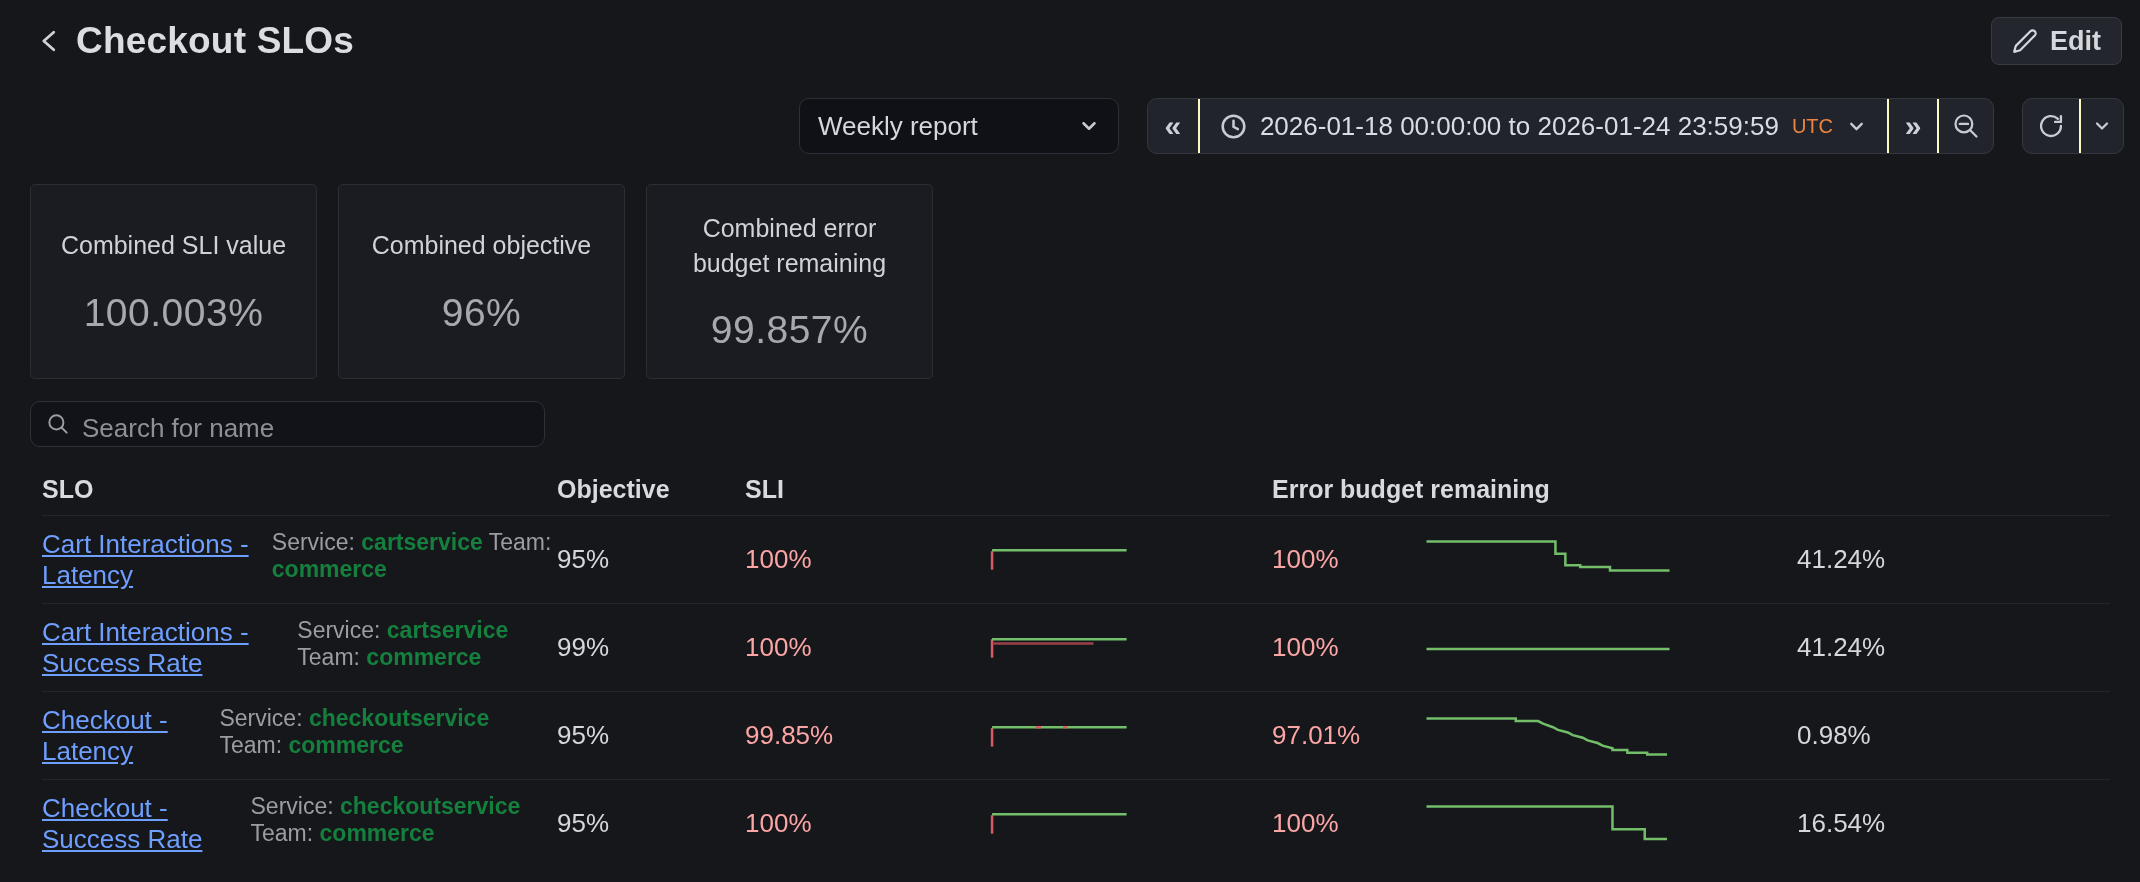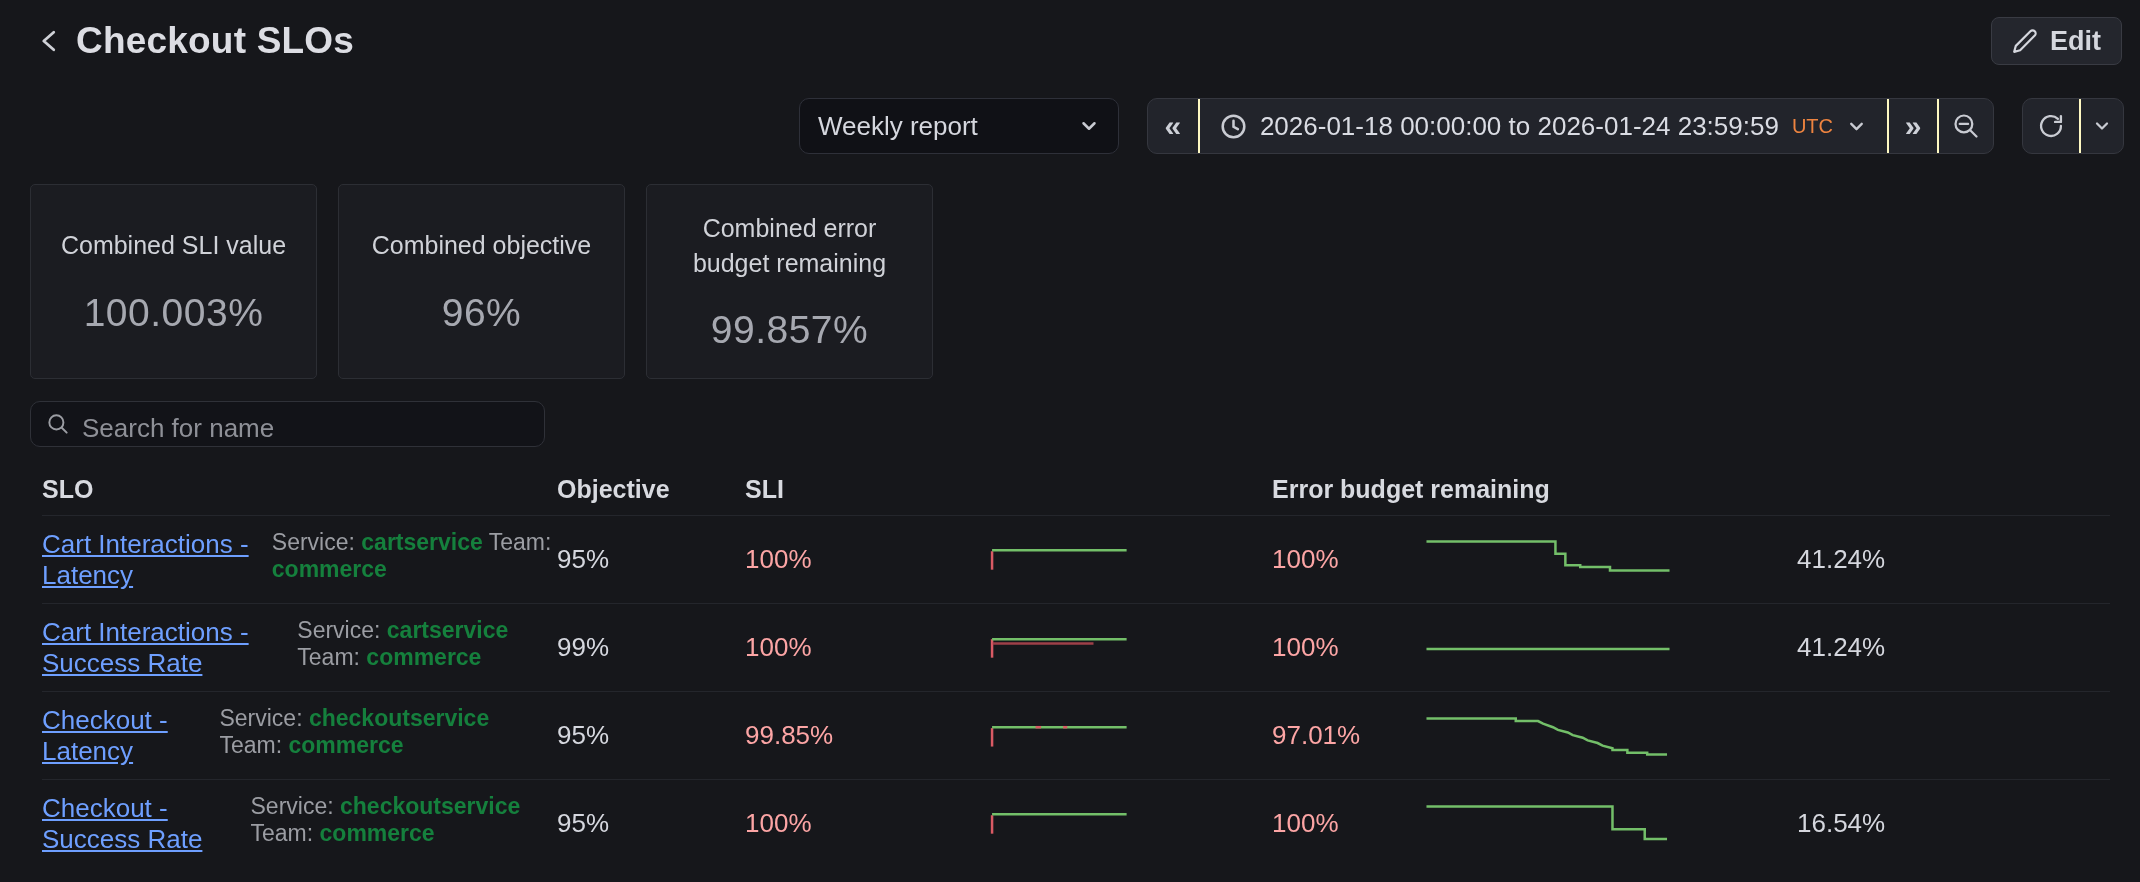--- a/index.html
+++ b/index.html
@@ -261,20 +261,21 @@
     <svg class="spark spark-sli" viewBox="0 0 100 100" preserveAspectRatio="none">
         <polyline points="1.5,32 1.5,74" fill="none" stroke="#d95a64" stroke-width="2.5" vector-effect="non-scaling-stroke"></polyline>
         <polyline points="1.5,30 99,30" fill="none" stroke="#73bf69" stroke-width="2.5" vector-effect="non-scaling-stroke"></polyline>
         <polyline points="33,30 37,30" fill="none" stroke="#d95a64" stroke-width="2.5" vector-effect="non-scaling-stroke"></polyline>
         <polyline points="53,30 56,30" fill="none" stroke="#d95a64" stroke-width="2.5" vector-effect="non-scaling-stroke"></polyline>
       </svg>
     <div class="green">97.01%</div>
     <svg class="spark spark-eb" viewBox="0 0 100 100" preserveAspectRatio="none">
         <polyline points="1,10 37,10 37,16 46,16 48,22 52,30 54,36 58,42 60,48 64,54 66,60 70,66 72,72 76,78 76,82 82,82 82,88 90,88 90,92 98,92" fill="none" stroke="#73bf69" stroke-width="2.5" vector-effect="non-scaling-stroke"></polyline>
       </svg>
+    <div>0.98%</div>
   </div>
 
   <div class="tgrid trow">
     <div class="slo-cell">
       <a class="slo-link">Checkout - Success Rate</a>
       <div class="slo-meta">
         <span>Service:</span>
         <b>checkoutservice</b>
         <span>Team:</span>
         <b>commerce</b>

